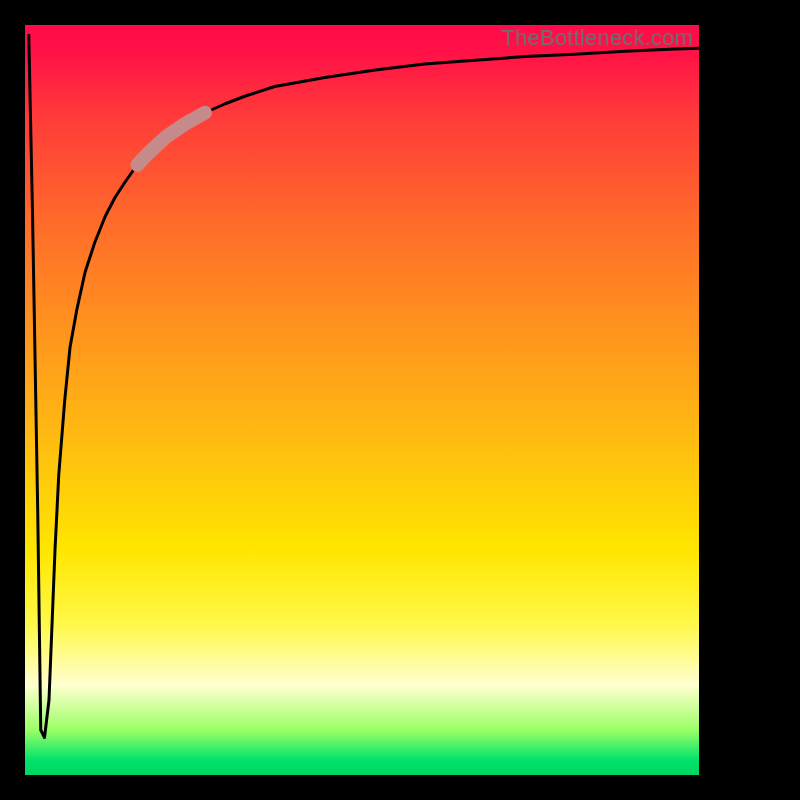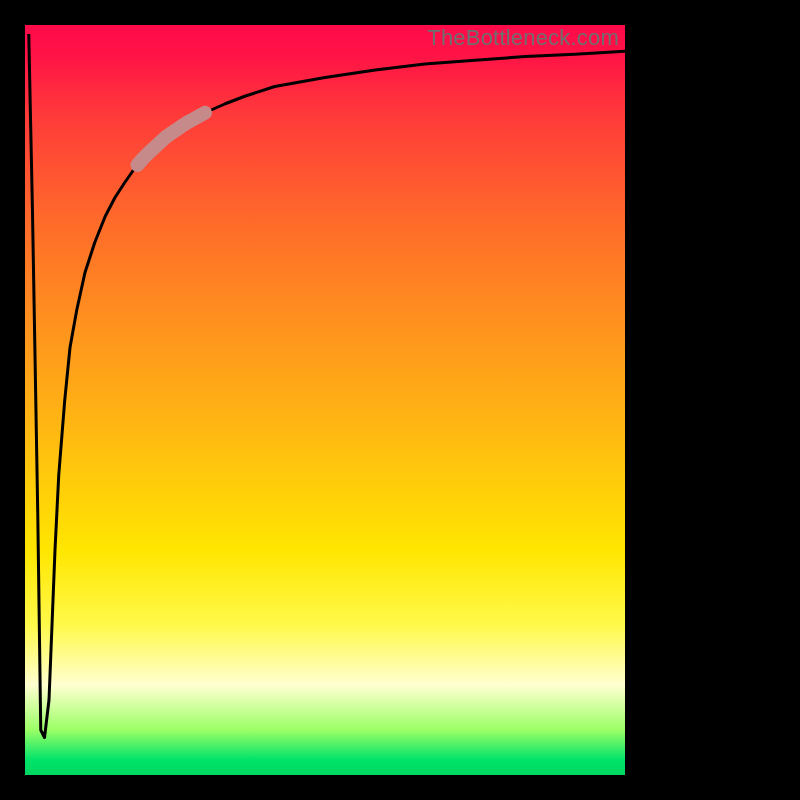--- a/index.html
+++ b/index.html
@@ -14,21 +14,21 @@
   .chart-frame {
     position: relative;
     width: 800px;
     height: 800px;
     background: #000000;
   }
   .plot-area {
     position: absolute;
     left: 25px;
     top: 25px;
-    width: 600px;
+    width: 674px;
     height: 750px;
     overflow: hidden;
   }
   .gradient-bg {
     position: absolute;
     left: 0;
     top: 0;
     width: 100%;
     height: 100%;
     background: linear-gradient(

